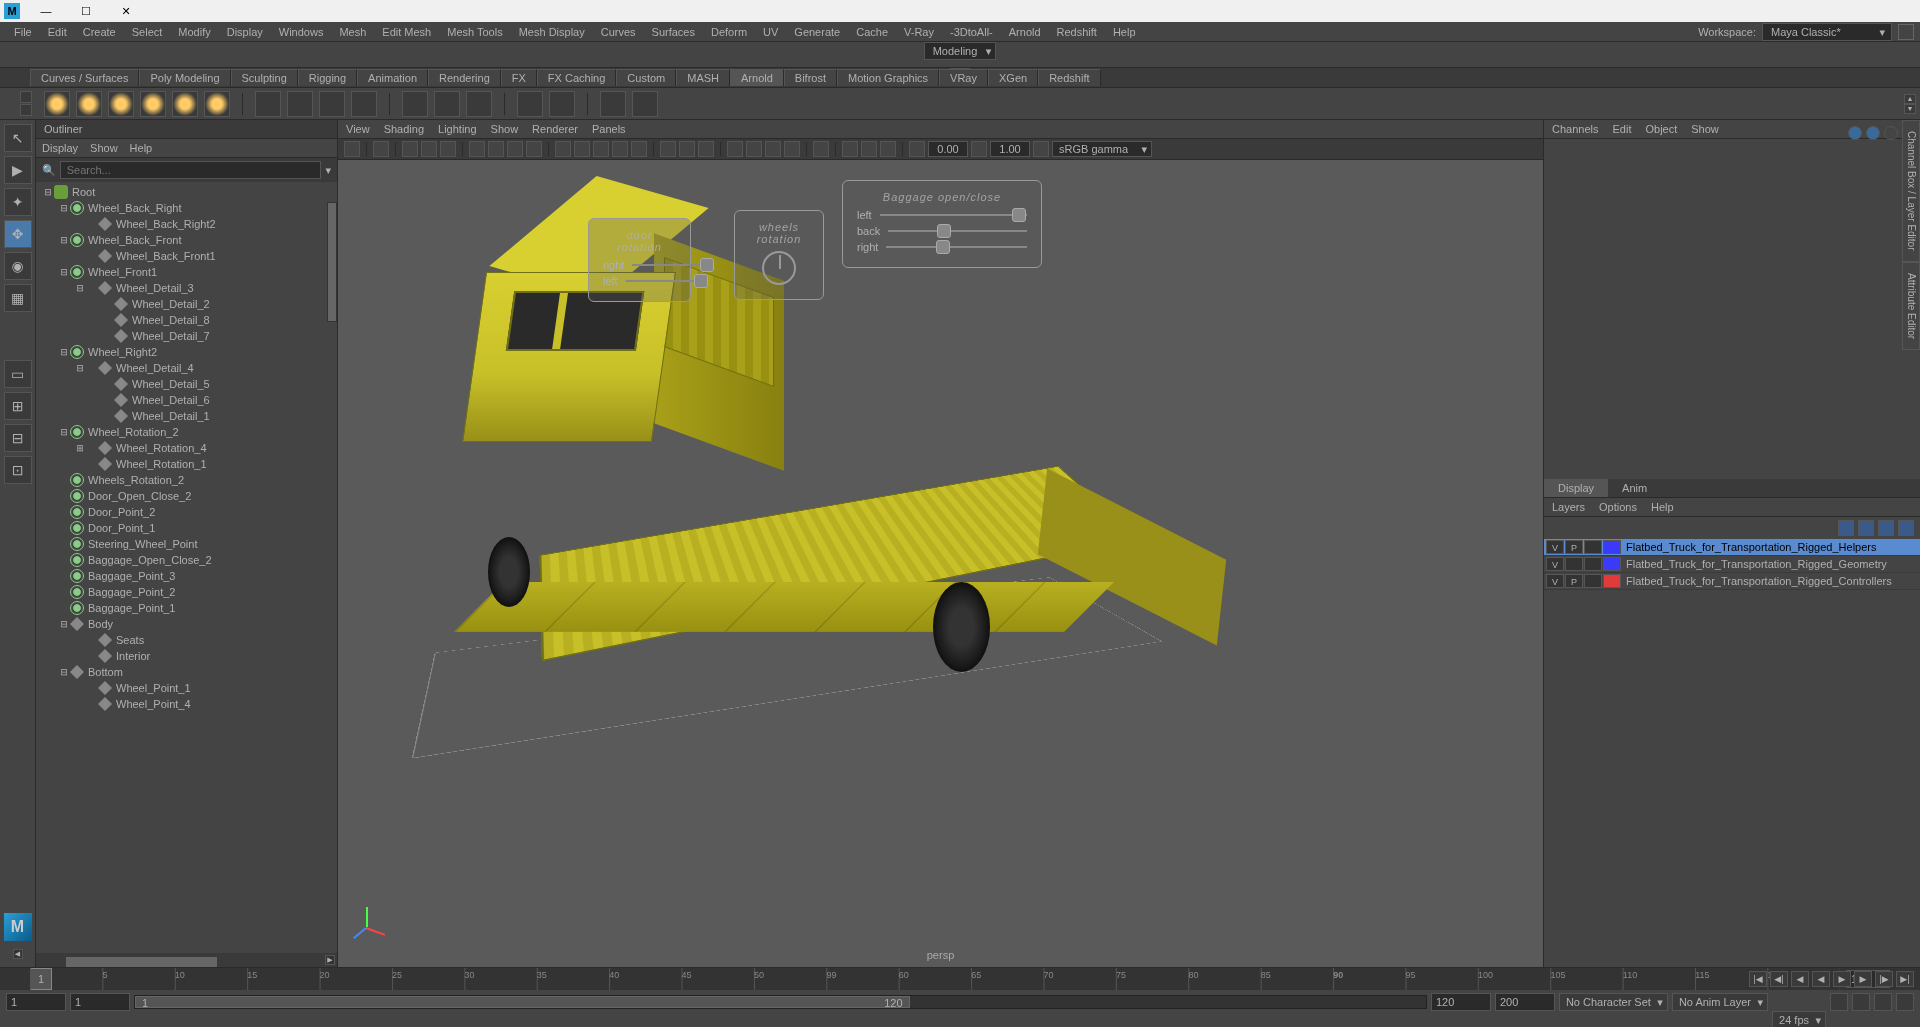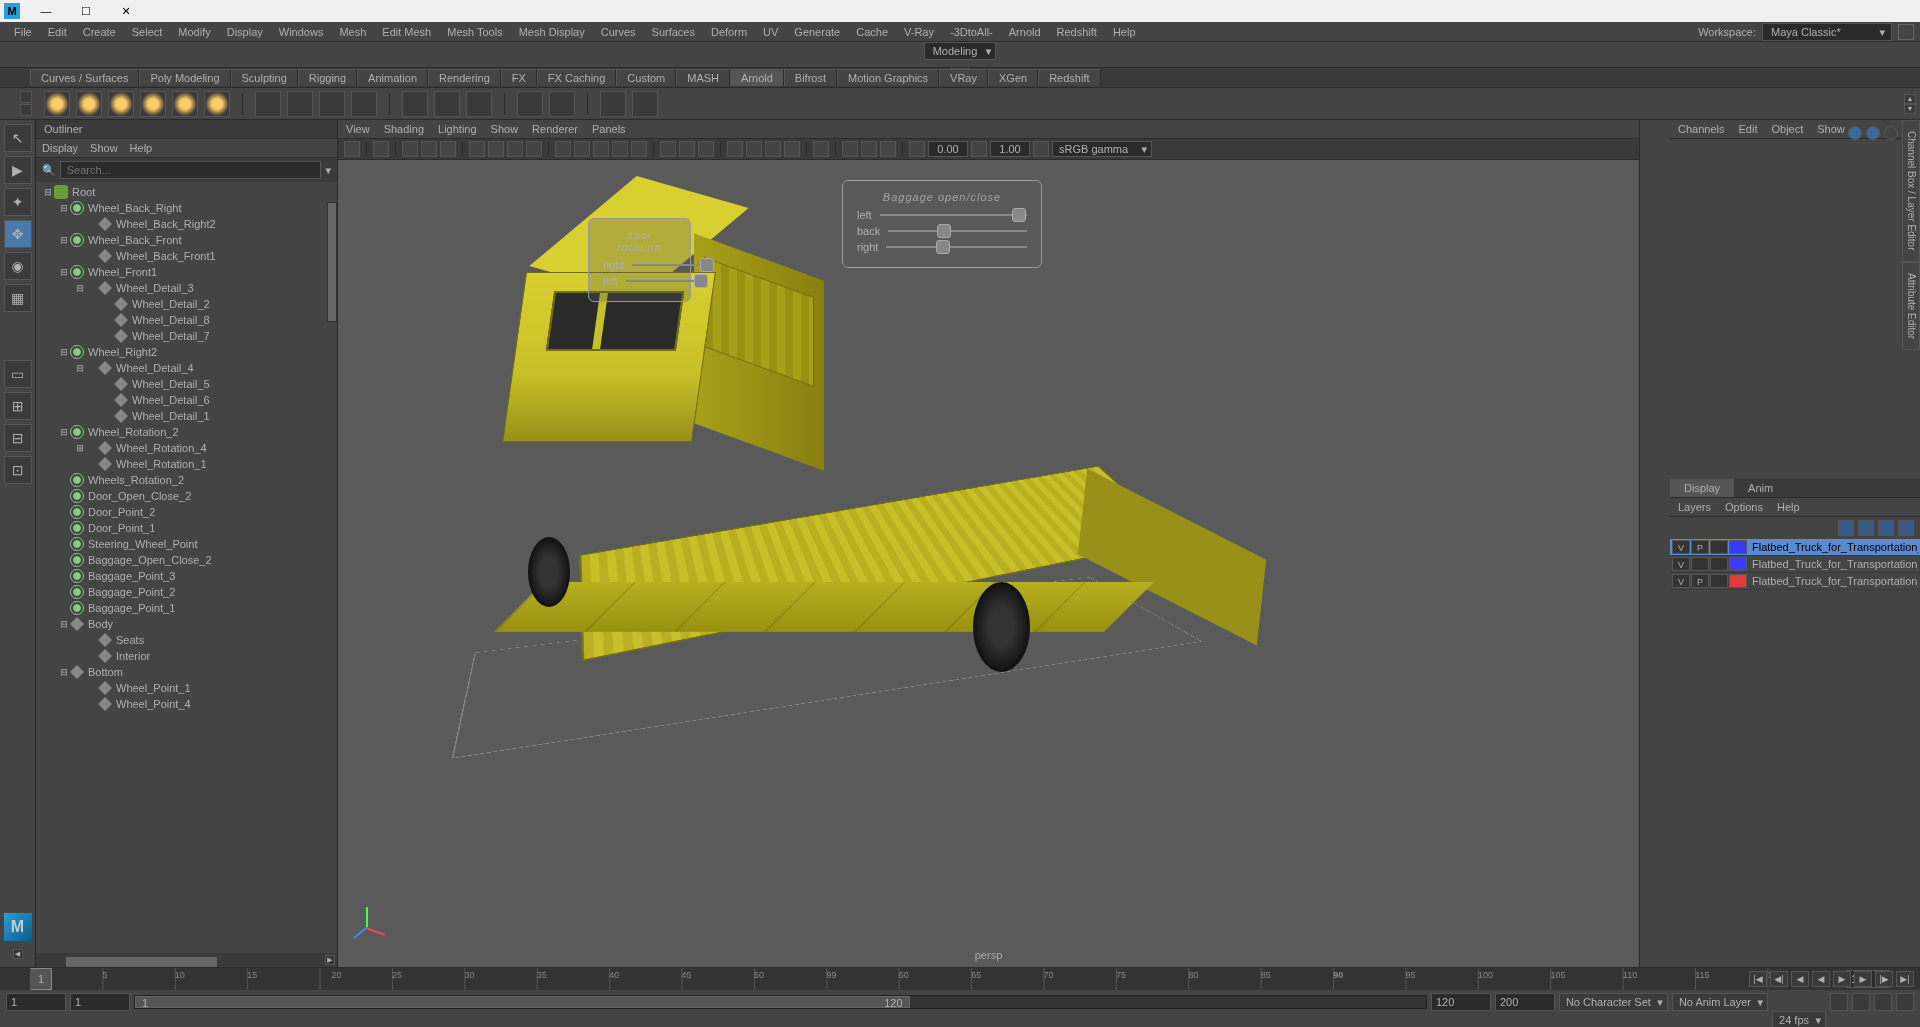--- a/index.html
+++ b/index.html
@@ -107,21 +107,21 @@
 .ground-shadow { position: absolute; width: 700px; height: 200px; border: 1px solid #888; top: 80px; left: -100px; transform: perspective(800px) rotateX(65deg) rotateZ(-18deg); }
 
 
 .hud-panel { position: absolute; border: 1px solid #999; border-radius: 6px; padding: 10px 14px; color: #aaa; background: rgba(90,90,90,0.3); }
 .hud-panel .hud-title { text-align: center; margin-bottom: 6px; font-style: italic; letter-spacing: 1px; opacity: 0.85; }
 .hud-slider-row { display: flex; align-items: center; gap: 8px; margin: 4px 0; }
 .hud-slider { flex: 1; height: 2px; background: #888; position: relative; min-width: 80px; }
 .hud-slider-thumb { position: absolute; width: 14px; height: 14px; background: #888; border: 1px solid #aaa; border-radius: 3px; top: -6px; }
 
 
-.right-panel { width: 280px; background: #444; display: flex; flex-direction: column; padding-left: 30px; }
+.right-panel { width: 376px; background: #444; display: flex; flex-direction: column; }
 .rp-tabstrip-vert { position: absolute; right: 0; top: 120px; width: 18px; background:#3a3a3a; display:flex; flex-direction:column; }
 .rp-vert-tab { writing-mode: vertical-rl; padding: 10px 2px; border: 1px solid #555; background:#444; font-size:10px; cursor:pointer;}
 .rp-menu { display: flex; padding: 3px 8px; gap: 14px; background: #444; border-bottom: 1px solid #2a2a2a; }
 .rp-corner-icons { position:absolute; right: 22px; top: 126px; display:flex; gap:4px;}
 .rp-corner-icon { width:14px; height:14px; background:#3a6a9a; border-radius:50%; border:1px solid #555;}
 .rp-content { flex: 1; background: #444; }
 .rp-display { margin-top: 340px; }
 .rp-tab-row { display: flex; background: #3a3a3a; border-bottom: 1px solid #2a2a2a; }
 .rp-tab { padding: 3px 14px; cursor: pointer; }
 .rp-tab.active { background: #555; }
@@ -544,20 +544,26 @@
             <span>right</span>
             <div class="hud-slider">
               <div class="hud-slider-thumb" style="left:85%"></div>
             </div>
           </div>
         <div class="hud-slider-row">
             <span>left</span>
             <div class="hud-slider">
               <div class="hud-slider-thumb" style="left:85%"></div>
             </div>
+          </div>
+      </div>
+      <div class="hud-panel" style="top:50px;left:396px;width:90px;text-align:center;">
+        <div class="hud-title">wheels rotation</div>
+        <div style="width:34px;height:34px;border:2px solid #999;border-radius:50%;margin:4px auto;position:relative;">
+            <div style="position:absolute;width:2px;height:14px;background:#999;left:50%;top:2px;"></div>
           </div>
       </div>
       <div class="hud-panel" style="top:20px;left:504px;width:200px;">
         <div class="hud-title">Baggage open/close</div>
         <div class="hud-slider-row">
             <span>left</span>
             <div class="hud-slider">
               <div class="hud-slider-thumb" style="left:90%"></div>
             </div>
           </div>
@@ -645,21 +651,21 @@
     </div>
 </div>
 
 <div class="timeline-area">
   <div class="timeline-ruler">
     <div class="timeline-marker"><span>1</span></div>
     <div class="timeline-ticks" id="tl-ticks">
         <span class="tick-label" style="left: 4%;">5</span>
         <span class="tick-label" style="left: 8%;">10</span>
         <span class="tick-label" style="left: 12%;">15</span>
-        <span class="tick-label" style="left: 16%; margin-left: 12px;">20</span>
+        <span class="tick-label" style="left: 16%;">20</span>
         <span class="tick-label" style="left: 20%;">25</span>
         <span class="tick-label" style="left: 24%;">30</span>
         <span class="tick-label" style="left: 28%;">35</span>
         <span class="tick-label" style="left: 32%;">40</span>
         <span class="tick-label" style="left: 36%;">45</span>
         <span class="tick-label" style="left: 40%;">50</span>
         <span class="tick-label" style="left: 44%;">99</span>
         <span class="tick-label" style="left: 48%;">60</span>
         <span class="tick-label" style="left: 52%;">65</span>
         <span class="tick-label" style="left: 56%;">70</span>

